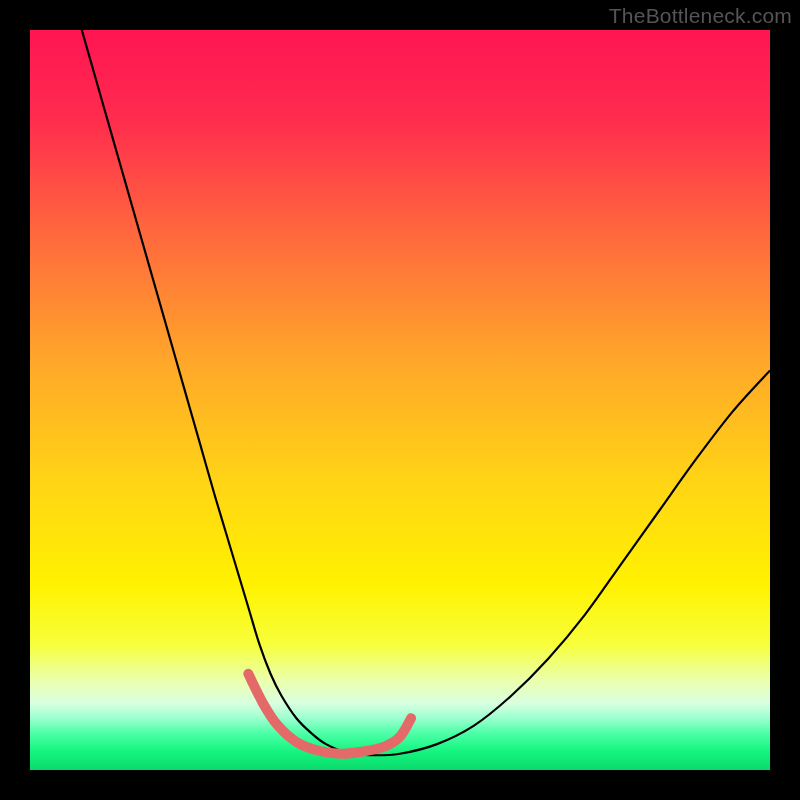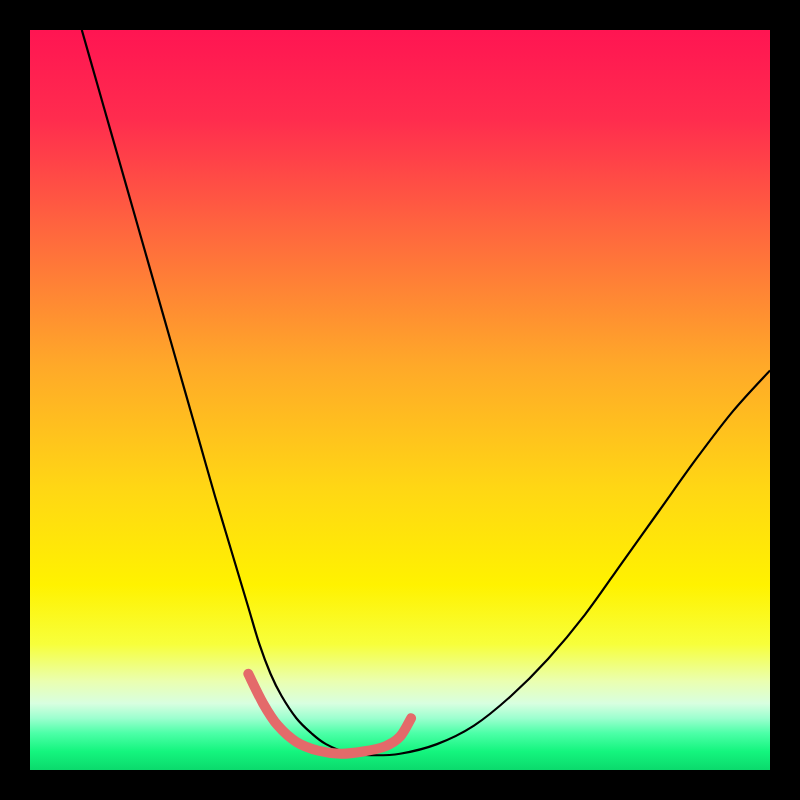--- a/index.html
+++ b/index.html
@@ -75,13 +75,14 @@
             <stop offset="100%" stop-color="#0bd96c"></stop>
           </linearGradient>
       </defs>
       <rect x="0" y="0" width="740" height="740" fill="url(#bg)"></rect>
     </svg>
     <svg class="curve-svg" viewBox="0 0 740 740" preserveAspectRatio="none">
       <path fill="none" stroke="#000000" stroke-width="2.2" d="M 51.80 0.00 C 54.27 8.63, 61.67 34.53, 66.60 51.80 C 71.53 69.07, 76.47 86.33, 81.40 103.60 C 86.33 120.87, 91.27 138.13, 96.20 155.40 C 101.13 172.67, 106.07 189.93, 111.00 207.20 C 115.93 224.47, 120.87 241.73, 125.80 259.00 C 130.73 276.27, 135.67 293.53, 140.60 310.80 C 145.53 328.07, 150.47 345.33, 155.40 362.60 C 160.33 379.87, 165.27 397.13, 170.20 414.40 C 175.13 431.67, 180.68 451.40, 185.00 466.20 C 189.32 481.00, 192.40 490.87, 196.10 503.20 C 199.80 515.53, 203.50 527.87, 207.20 540.20 C 210.90 552.53, 214.60 564.87, 218.30 577.20 C 222.00 589.53, 225.70 603.10, 229.40 614.20 C 233.10 625.30, 236.80 635.17, 240.50 643.80 C 244.20 652.43, 247.28 658.60, 251.60 666.00 C 255.92 673.40, 261.47 682.03, 266.40 688.20 C 271.33 694.37, 276.27 698.68, 281.20 703.00 C 286.13 707.32, 289.83 710.77, 296.00 714.10 C 302.17 717.43, 310.80 721.13, 318.20 722.98 C 325.60 724.83, 331.77 725.08, 340.40 725.20 C 349.03 725.32, 358.90 725.57, 370.00 723.72 C 381.10 721.87, 394.67 718.79, 407.00 714.10 C 419.33 709.41, 431.67 703.62, 444.00 695.60 C 456.33 687.58, 468.67 677.10, 481.00 666.00 C 493.33 654.90, 505.67 642.57, 518.00 629.00 C 530.33 615.43, 542.67 600.63, 555.00 584.60 C 567.33 568.57, 579.67 550.07, 592.00 532.80 C 604.33 515.53, 616.67 498.27, 629.00 481.00 C 641.33 463.73, 653.67 445.85, 666.00 429.20 C 678.33 412.55, 690.67 395.90, 703.00 381.10 C 715.33 366.30, 733.83 347.18, 740.00 340.40"></path>
       <path fill="none" stroke="#e46a6a" stroke-width="10" stroke-linecap="round" stroke-linejoin="round" d="M 218.30 643.80 C 220.77 648.73, 228.17 664.77, 233.10 673.40 C 238.03 682.03, 242.35 689.19, 247.90 695.60 C 253.45 702.01, 259.62 707.69, 266.40 711.88 C 273.18 716.07, 281.20 718.79, 288.60 720.76 C 296.00 722.73, 303.40 723.60, 310.80 723.72 C 318.20 723.84, 325.60 722.73, 333.00 721.50 C 340.40 720.27, 349.03 718.79, 355.20 716.32 C 361.37 713.85, 365.68 711.39, 370.00 706.70 C 374.32 702.01, 379.25 691.28, 381.10 688.20"></path>
     </svg>
   </div>
+  <div class="watermark">TheBottleneck.com</div>
 </div>
 
 </body></html>

